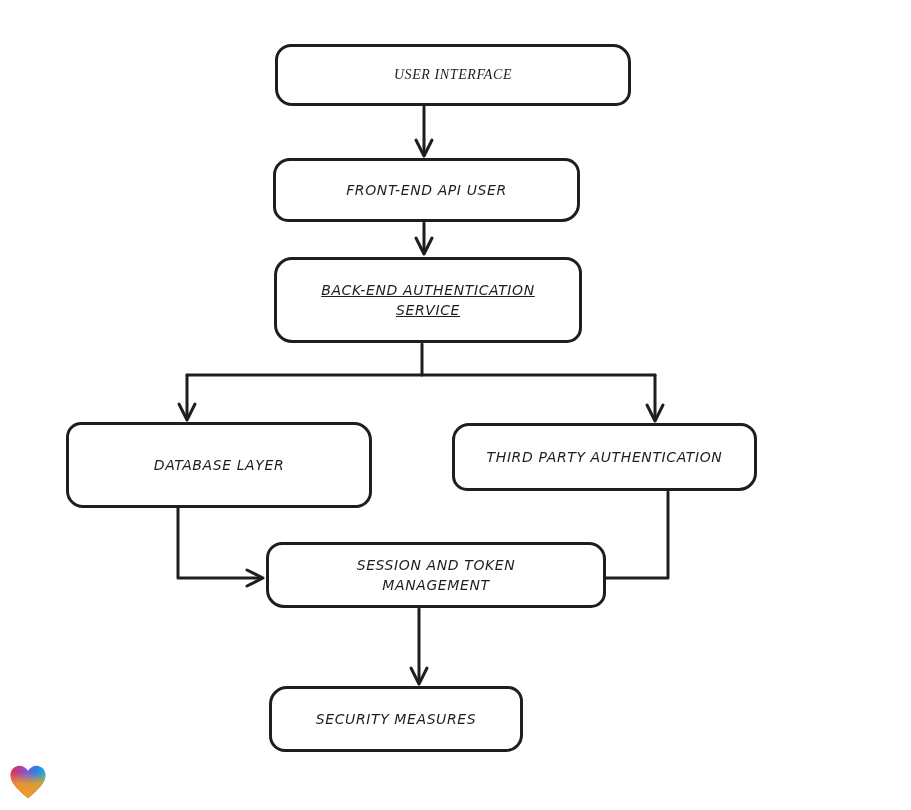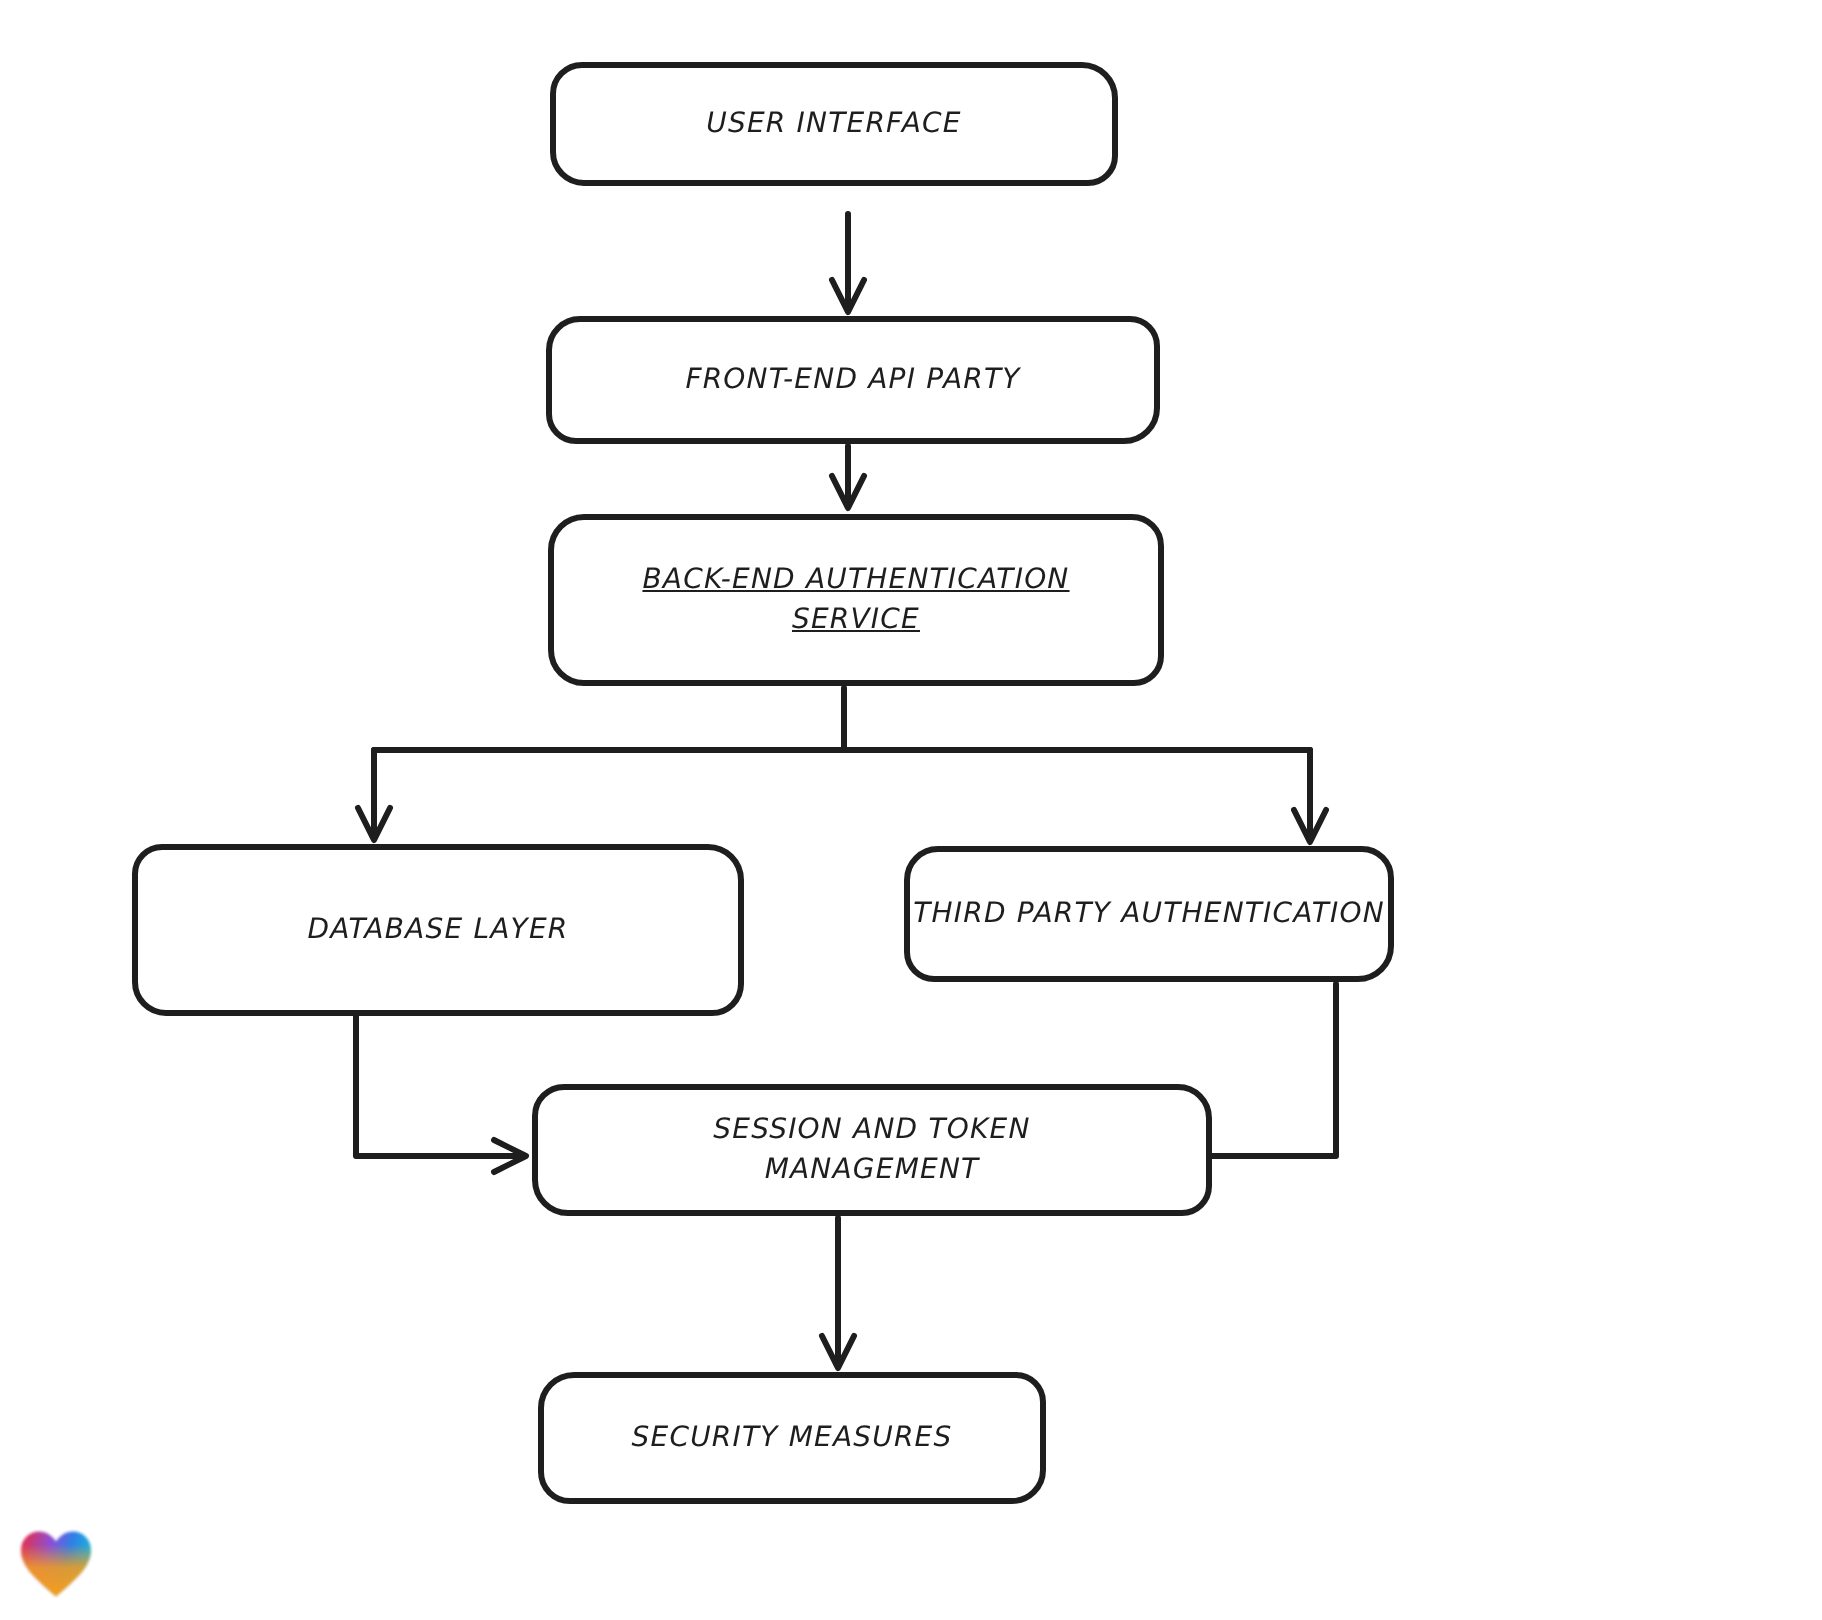--- a/index.html
+++ b/index.html
@@ -23,25 +23,25 @@
     display: flex; align-items: center; justify-content: center;
     text-align: center;
     color: #1e1e1e;
     font-style: italic;
     font-size: 14px;
     letter-spacing: 0.6px;
     line-height: 1.45;
   }
   .node .label { display: inline-block; }
   
-  #n-user-interface            { left:275px; top:31px;  width:284px; height:62px; border-radius:16px 18px 15px 17px; }
+  #n-user-interface            { left:275px; top:44px;  width:356px; height:62px; border-radius:16px 18px 15px 17px;font-family:Liberation Serif, serif; }
   #n-front-end-api-calls       { left:273px; top:158px; width:307px; height:64px; border-radius:17px 15px 18px 15px; }
   #n-back-end-auth-service     { left:274px; top:257px; width:308px; height:86px; border-radius:18px 16px 15px 18px;text-decoration:underline; }
   #n-database-layer            { left:66px;  top:422px; width:306px; height:86px; border-radius:15px 18px 16px 17px; }
-  #n-third-party-auth          { left:452px; top:423px; width:245px; height:68px; border-radius:17px 16px 18px 15px; }
+  #n-third-party-auth          { left:452px; top:423px; width:305px; height:68px; border-radius:17px 16px 18px 15px; }
   #n-session-token-management  { left:266px; top:542px; width:340px; height:66px; border-radius:16px 17px 15px 18px; }
   #n-security-measures         { left:269px; top:686px; width:254px; height:66px; border-radius:18px 15px 17px 16px; }
   
   #n-back-end-auth-service .label    { max-width: 245px; }
   #n-session-token-management .label { max-width: 215px; }
   .heart-logo {
     position: absolute;
     left: 8px; top: 761px;
     width: 40px; height: 42px;
     filter: blur(0.7px);
@@ -88,21 +88,21 @@
       <path d="M411,668 L419,684 L427,668"></path>
     </g>
   </g>
 </svg>
 
 <div class="node" id="n-user-interface">
   <span class="label">USER INTERFACE</span>
 </div>
 
 <div class="node" id="n-front-end-api-calls">
-  <span class="label">FRONT-END API PARTY</span>
+  <span class="label">FRONT-END API USER</span>
 </div>
 
 <div class="node" id="n-back-end-auth-service">
   <span class="label">BACK-END AUTHENTICATION SERVICE</span>
 </div>
 
 <div class="node" id="n-database-layer">
   <span class="label">DATABASE LAYER</span>
 </div>
 

